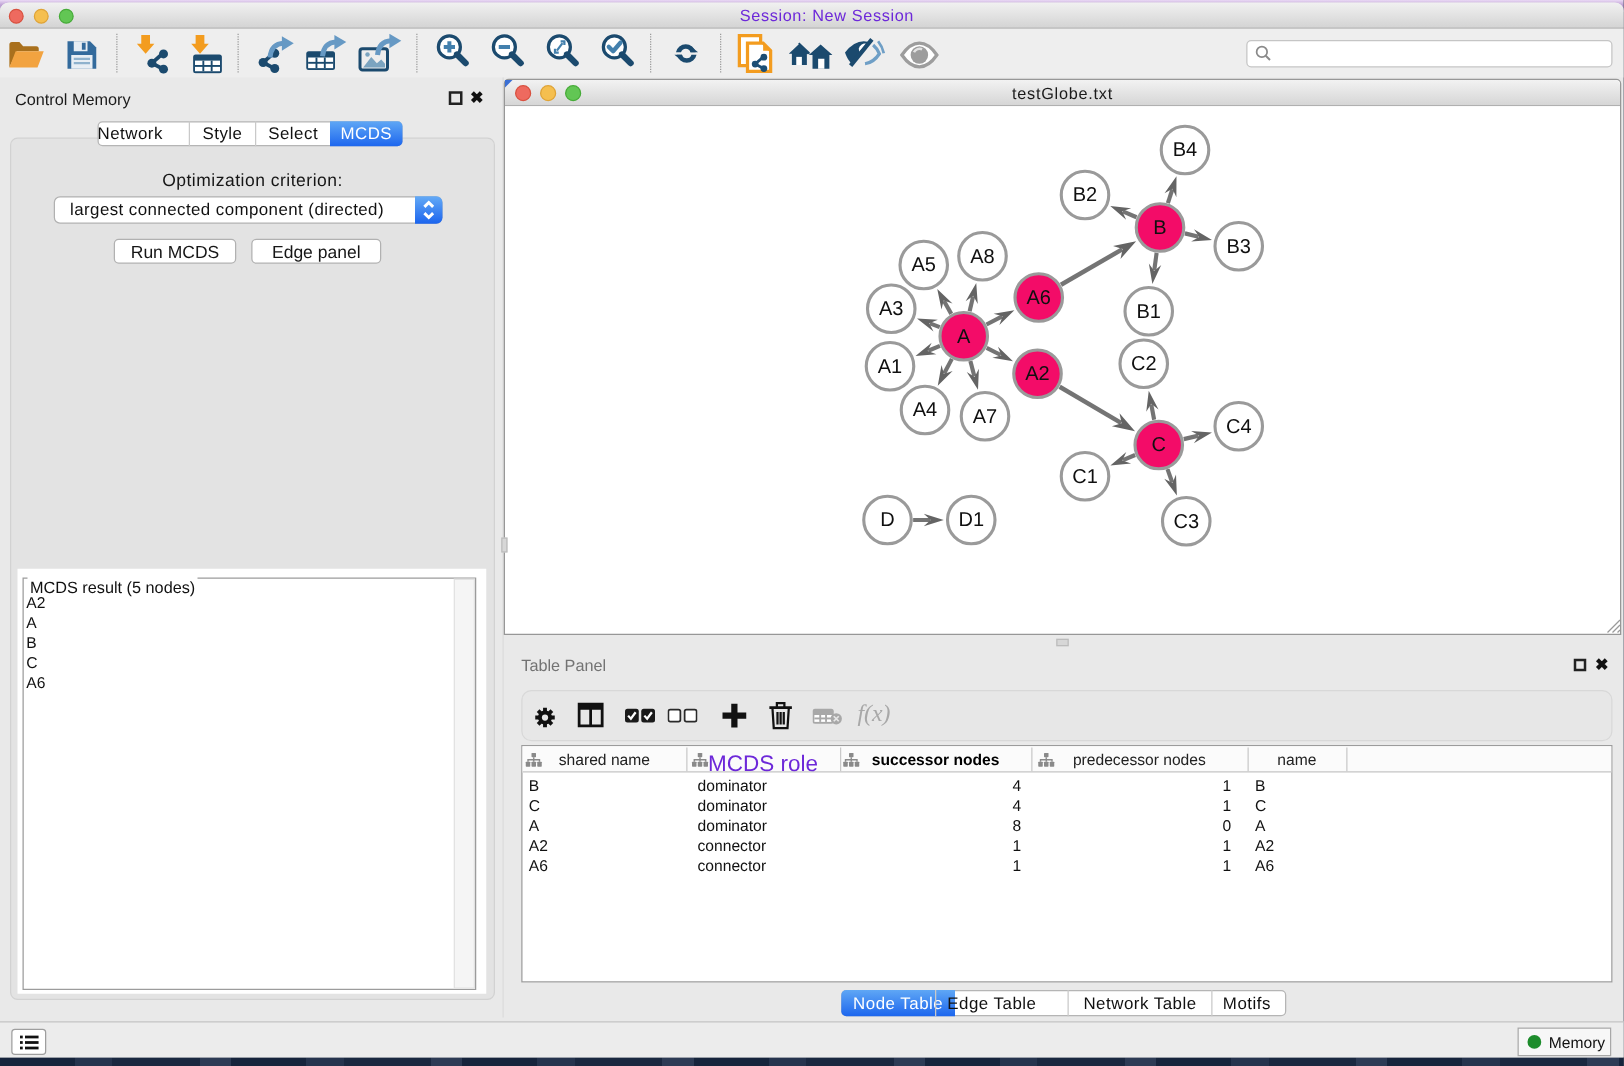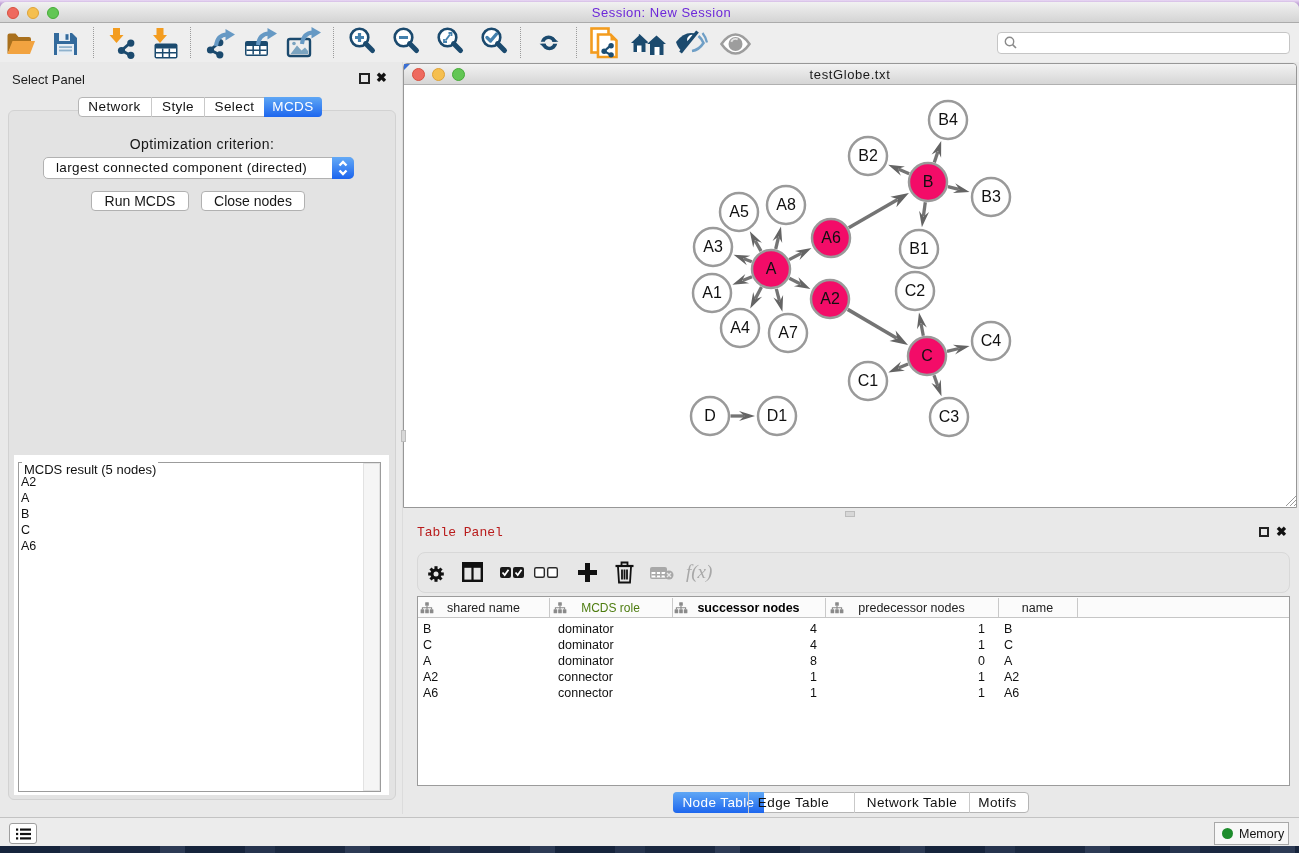--- a/index.html
+++ b/index.html
@@ -157,39 +157,39 @@
 <svg class="abs" style="left:719px;top:29px" width="33" height="26" viewBox="0 0 33 26">
       <path d="M2.5 13 Q9 3.5 16.5 3.5 Q24 3.5 30.5 13 Q24 22.5 16.5 22.5 Q9 22.5 2.5 13 Z" fill="#fff" stroke="#9d9d9d" stroke-width="2.6"></path>
       <circle cx="16.5" cy="13" r="7" fill="#9d9d9d"></circle>
       <path d="M12.2 10.8 a5 5 0 0 1 6.5 -2.4" fill="none" stroke="#e2e2e2" stroke-width="2"></path>
     </svg>
 <div class="abs" style="left:997px;top:30px;width:293px;height:22px;background:#fff;border:1px solid #c5c5c5;border-radius:4px;"></div>
 <svg class="abs" style="left:1004px;top:34px" width="14" height="14" viewBox="0 0 14 14">
       <circle cx="5.5" cy="5.5" r="4.2" fill="none" stroke="#8a8a8a" stroke-width="1.4"></circle>
       <line x1="8.6" y1="8.6" x2="12" y2="12" stroke="#8a8a8a" stroke-width="1.6"></line>
     </svg>
-<div class="abs txt" style="left:12px;top:70px;font-size:13px;color:#1c1c1c;">Select Panel</div>
+<div class="abs txt" style="left:12px;top:70px;font-size:13px;color:#1c1c1c;">Control Memory</div>
 <div class="abs" style="left:359px;top:71px;width:11px;height:11px;border:2px solid #222;"></div>
 <div class="abs txt" style="left:376px;top:68px;font-size:13px;font-weight:bold;color:#111;">✖</div>
 <div class="abs" style="left:8px;top:108px;width:388px;height:690px;background:#e3e3e3;border:1px solid #d2d2d2;border-radius:6px;"></div>
 <div class="abs" style="left:78px;top:95px;width:244px;height:20px;background:#fff;border:1px solid #b5b5b5;border-radius:4px;"></div>
-<div class="abs txt" style="left:78px;top:95px;width:73px;height:20px;line-height:20px;text-align:center;font-size:13.5px;letter-spacing:.4px;color:#111;">Network</div>
+<div class="abs txt" style="left:78px;top:95px;width:73px;height:20px;line-height:20px;font-size:13.5px;letter-spacing:.4px;color:#111;">Network</div>
 <div class="abs txt" style="left:151px;top:95px;width:53px;height:20px;line-height:20px;text-align:center;font-size:13.5px;letter-spacing:.4px;color:#111;border-left:1px solid #c9c9c9;">Style</div>
 <div class="abs txt" style="left:204px;top:95px;width:60px;height:20px;line-height:20px;text-align:center;font-size:13.5px;letter-spacing:.4px;color:#111;border-left:1px solid #c9c9c9;">Select</div>
 <div class="abs txt" style="left:264px;top:95px;width:58px;height:20px;line-height:20px;text-align:center;font-size:13.5px;letter-spacing:.4px;background:linear-gradient(#5fa7f5,#1d66ee);color:#fff;border-radius:0 4px 4px 0;">MCDS</div>
 <div class="abs txt" style="left:8px;top:134px;width:388px;text-align:center;font-size:14px;letter-spacing:.4px;color:#161616;">Optimization criterion:</div>
 <div class="abs" style="left:43px;top:155px;width:311px;height:22px;background:#fff;border:1px solid #b1b1b1;border-radius:5px;"></div>
 <div class="abs txt" style="left:56px;top:155px;height:22px;line-height:22px;font-size:13.5px;letter-spacing:.35px;color:#111;">largest connected component (directed)</div>
 <div class="abs" style="left:332px;top:155px;width:22px;height:22px;background:linear-gradient(#64aaf6,#1b64ee);border-radius:0 5px 5px 0;"></div>
 <svg class="abs" style="left:332px;top:155px" width="22" height="22" viewBox="0 0 22 22">
       <path d="M7.5 8.5 L11 5 L14.5 8.5" fill="none" stroke="#fff" stroke-width="2.4"></path>
       <path d="M7.5 13.5 L11 17 L14.5 13.5" fill="none" stroke="#fff" stroke-width="2.4"></path>
     </svg>
 <div class="abs txt" style="left:91px;top:189px;width:98px;height:20px;line-height:19px;text-align:center;background:#fff;border:1px solid #b1b1b1;border-radius:4px;font-size:14px;color:#161616;">Run MCDS</div>
-<div class="abs txt" style="left:201px;top:189px;width:104px;height:20px;line-height:19px;text-align:center;background:#fff;border:1px solid #b1b1b1;border-radius:4px;font-size:14px;color:#161616;">Close nodes</div>
+<div class="abs txt" style="left:201px;top:189px;width:104px;height:20px;line-height:19px;text-align:center;background:#fff;border:1px solid #b1b1b1;border-radius:4px;font-size:14px;color:#161616;">Edge panel</div>
 <div class="abs" style="left:14px;top:453px;width:375px;height:340px;background:#fff;"></div>
 <div class="abs" style="left:18px;top:460px;width:363px;height:330px;border:1px solid #9c9c9c;"></div>
 <div class="abs txt" style="left:22px;top:454px;font-size:13px;color:#111;background:#fff;padding:6px 2px;">MCDS result (5 nodes)</div>
 <div class="abs" style="left:363px;top:461px;width:17px;height:328px;background:#f5f5f5;border:1px solid #e2e2e2;"></div>
 <div class="abs" style="left:21px;top:472px;font-size:12.5px;line-height:16px;color:#111;">A2<br>A<br>B<br>C<br>A6</div>
 <div class="abs" style="left:402px;top:60px;width:1px;height:752px;background:#dcdcdc;"></div>
 <div class="abs" style="left:403px;top:61px;width:894px;height:445px;background:#fff;border:1px solid #979797;border-radius:4px 4px 0 0;"></div>
 <div class="abs" style="left:404px;top:62px;width:892px;height:21px;background:linear-gradient(#f2f2f2,#d6d6d6);border-bottom:1px solid #b0b0b0;border-radius:4px 4px 0 0;"></div>
 <div class="abs" style="left:412px;top:66px;width:13px;height:13px;border-radius:50%;background:#ee6a5f;border:1px solid #d8503f;"></div>
 <div class="abs" style="left:432px;top:66px;width:13px;height:13px;border-radius:50%;background:#f5bf4f;border:1px solid #dfa336;"></div>
@@ -280,21 +280,21 @@
     </svg>
 <svg class="abs" style="left:1283px;top:491px" width="14" height="14" viewBox="0 0 14 14">
       <g stroke="#9a9a9a" stroke-width="1">
         <line x1="13" y1="3" x2="3" y2="13"></line>
         <line x1="13" y1="7" x2="7" y2="13"></line>
         <line x1="13" y1="11" x2="11" y2="13"></line>
       </g>
     </svg>
 <div class="abs" style="left:845px;top:509px;width:10px;height:6px;background:#d7d7d7;border:1px solid #bcbcbc;"></div>
 <div class="abs" style="left:401px;top:428px;width:5px;height:12px;background:#d7d7d7;border:1px solid #bcbcbc;"></div>
-<div class="abs txt" style="left:417px;top:523px;font-size:13px;color:#b91c1c;font-family:Liberation Mono, monospace;">Table Panel</div>
+<div class="abs txt" style="left:417px;top:523px;font-size:13px;color:#737373;">Table Panel</div>
 <div class="abs" style="left:1259px;top:525px;width:10px;height:10px;border:2px solid #222;"></div>
 <div class="abs txt" style="left:1276px;top:522px;font-size:13px;font-weight:bold;color:#111;">✖</div>
 <div class="abs" style="left:417px;top:550px;width:873px;height:41px;background:#e7e7e7;border:1px solid #d8d8d8;border-radius:8px;"></div>
 <svg class="abs" style="left:427px;top:563px" width="18" height="18" viewBox="0 0 18 18">
       <g stroke="#111" stroke-width="3.1">
         <line x1="9" y1="1.2" x2="9" y2="16.8"></line>
         <line x1="1.2" y1="9" x2="16.8" y2="9"></line>
         <line x1="3.5" y1="3.5" x2="14.5" y2="14.5"></line>
         <line x1="14.5" y1="3.5" x2="3.5" y2="14.5"></line>
       </g>
@@ -353,21 +353,21 @@
       <g fill="#8a8a8a">
         <rect x="5.2" y="0.3" width="3.6" height="3.4" rx="0.5"></rect>
         <rect x="0.6" y="7.3" width="3.6" height="4" rx="0.5"></rect>
         <rect x="5.2" y="7.3" width="3.6" height="4" rx="0.5"></rect>
         <rect x="9.8" y="7.3" width="3.6" height="4" rx="0.5"></rect>
       </g>
       <g stroke="#8a8a8a" stroke-width="1.1" fill="none">
         <path d="M7 3.7 V7.3 M2.4 7.3 V5.8 H11.6 V7.3"></path>
       </g>
     </svg>
-<div class="abs txt" style="left:549px;top:599px;width:123px;text-align:center;font-size:12px;color:#4d7c0f;">MCDS role</div>
+<div class="abs txt" style="left:549px;top:599px;width:123px;text-align:center;font-size:18px;color:#6d28d9;">MCDS role</div>
 <svg class="abs" style="left:553px;top:600px" width="14" height="12" viewBox="0 0 14 12">
       <g fill="#8a8a8a">
         <rect x="5.2" y="0.3" width="3.6" height="3.4" rx="0.5"></rect>
         <rect x="0.6" y="7.3" width="3.6" height="4" rx="0.5"></rect>
         <rect x="5.2" y="7.3" width="3.6" height="4" rx="0.5"></rect>
         <rect x="9.8" y="7.3" width="3.6" height="4" rx="0.5"></rect>
       </g>
       <g stroke="#8a8a8a" stroke-width="1.1" fill="none">
         <path d="M7 3.7 V7.3 M2.4 7.3 V5.8 H11.6 V7.3"></path>
       </g>

